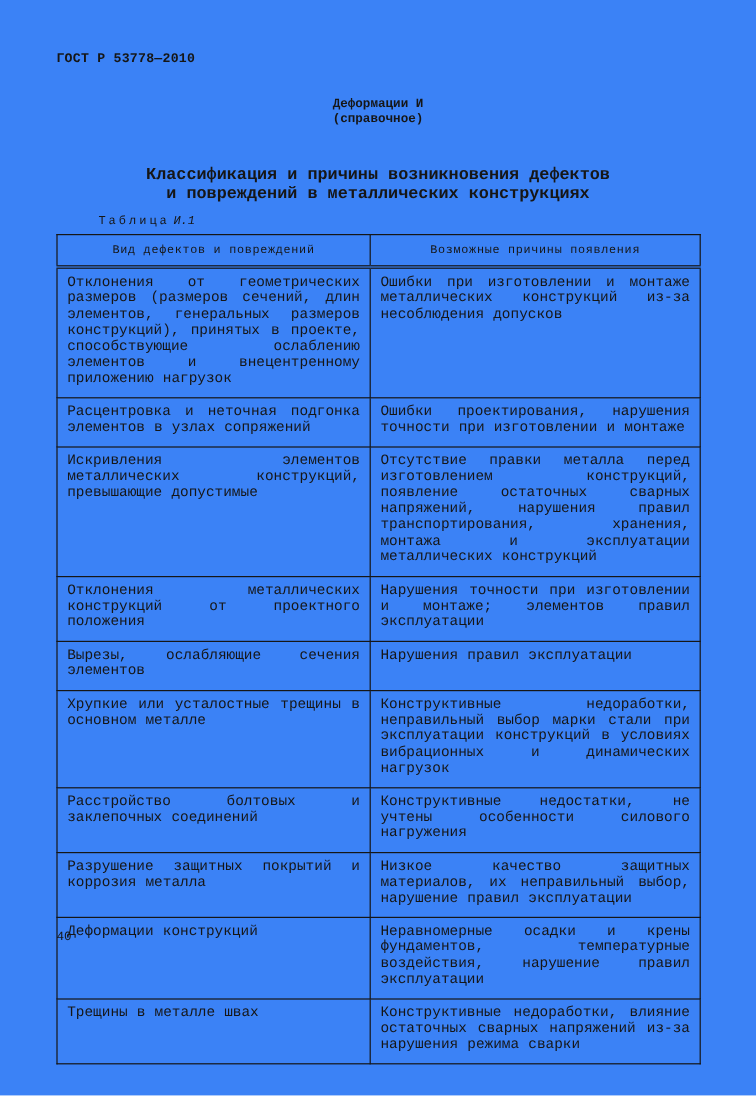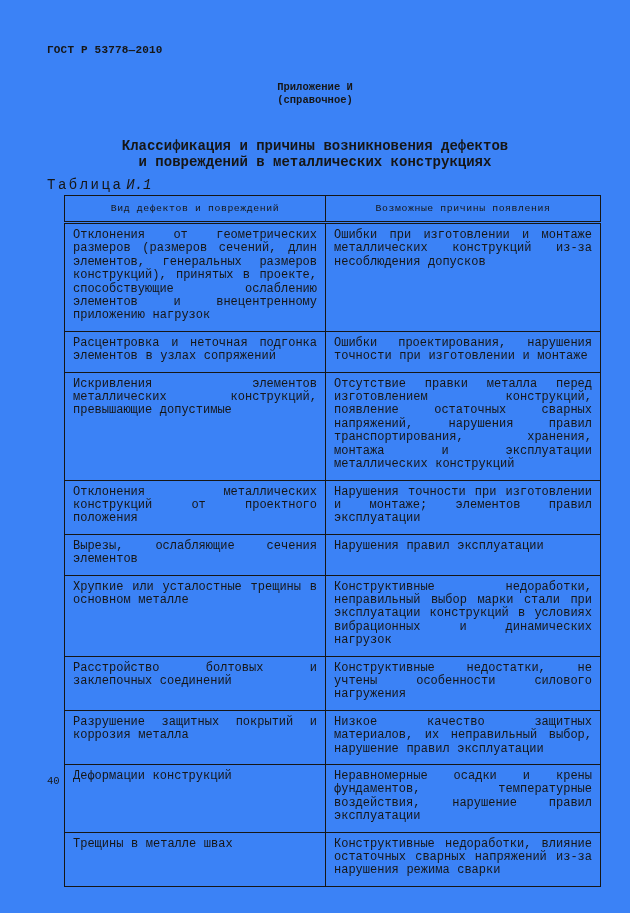--- a/index.html
+++ b/index.html
@@ -35,37 +35,37 @@
   }
   .main-title {
     margin-top: 31px;
     text-align: center;
     font-weight: bold;
     font-size: 14px;
     line-height: 16px;
   }
   .table-label {
     margin-top: 9px;
-    font-size: 14px;
+    font-size: 10px;
     line-height: 13px;
+    margin-left: 35px;
   }
   .table-label .word {
     letter-spacing: 2.5px;
   }
   .table-label .num {
     font-style: italic;
     margin-left: 3px;
   }
   table.gost-table {
     margin-top: 3px;
     width: 536px;
     border-collapse: collapse;
     table-layout: fixed;
     border: 1.5px solid #161616;
-    margin-left: 17px;
   }
   table.gost-table col.c-defects { width: 261px; }
   table.gost-table col.c-causes  { width: 275px; }
   table.gost-table th {
     border: 1px solid #161616;
     border-bottom: 3px double #161616;
     font-weight: normal;
     font-size: 9.8px;
     letter-spacing: 0.6px;
     padding: 7px 8px;
@@ -90,21 +90,21 @@
 </style>
 </head>
 <body>
 
 <div class="page">
   <div class="content">
 
     <div class="doc-number">ГОСТ Р 53778—2010</div>
 
     <div class="appendix">
-      <div>Приложение И</div>
+      <div>Деформации И</div>
       <div>(справочное)</div>
     </div>
 
     <div class="main-title">
       <div>Классификация и причины возникновения дефектов</div>
       <div>и повреждений в металлических конструкциях</div>
     </div>
 
     <div class="table-label">
       <span class="word">Таблица</span><span class="num">И.1</span>

